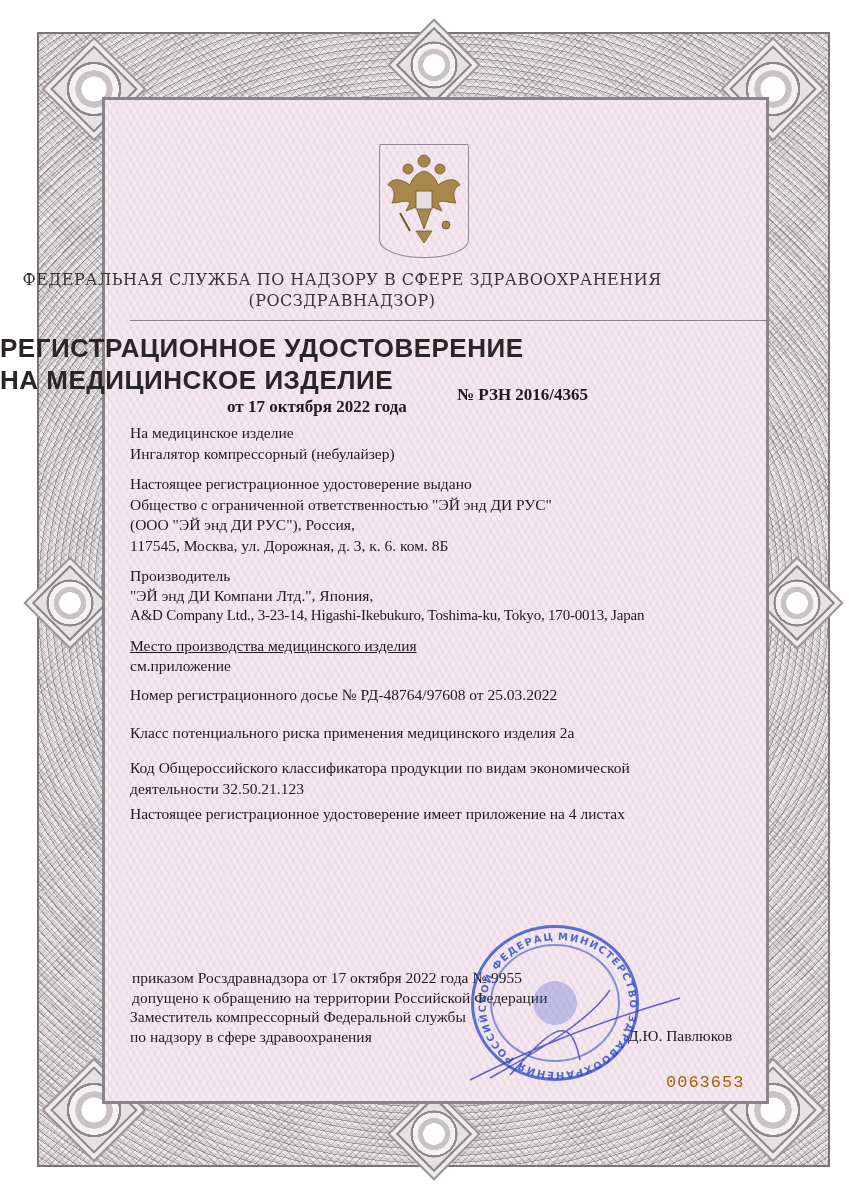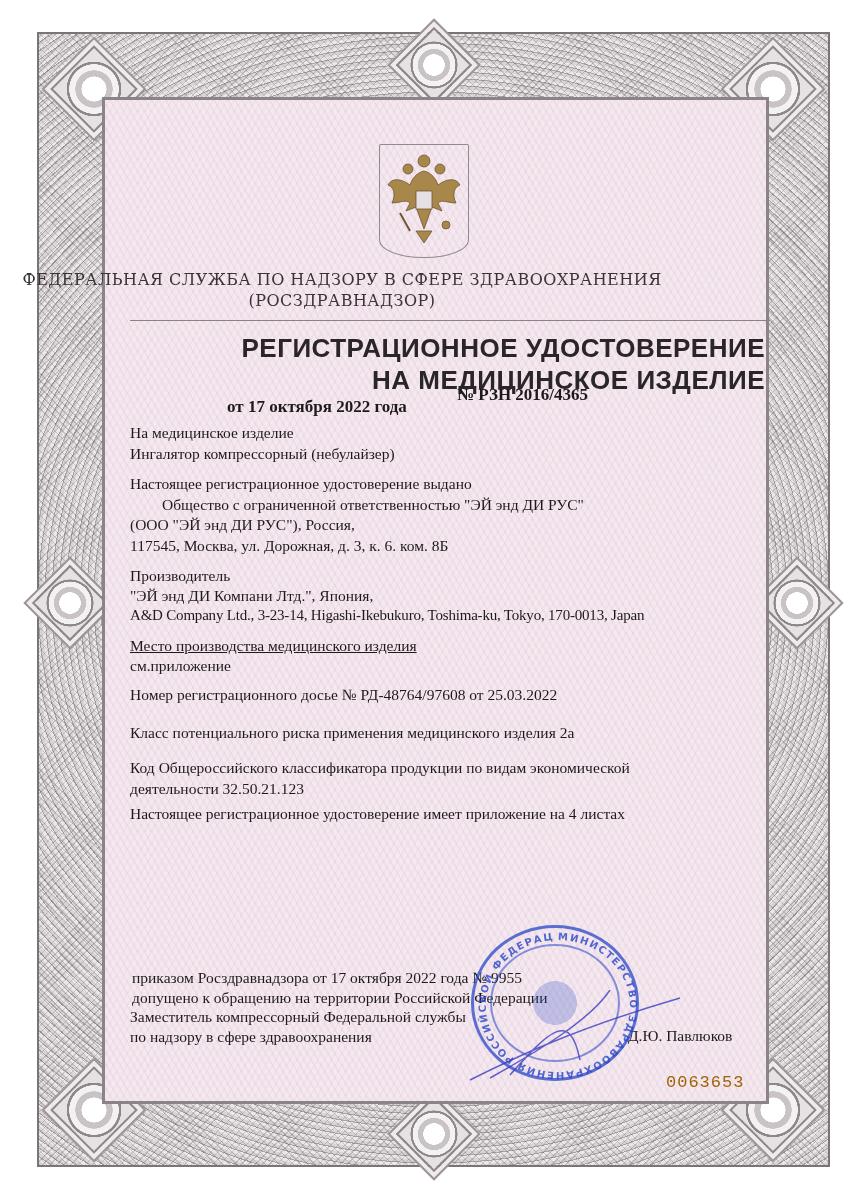--- a/index.html
+++ b/index.html
@@ -35,21 +35,21 @@
   }
   .emblem {
     position: absolute; left: 379px; top: 144px; width: 88px; height: 112px;
     border: 1px solid #8f8a8d; border-radius: 2px 2px 44px 44px / 2px 2px 18px 18px;
     background: transparent;
   }
   .emblem svg { position: absolute; left: 6px; top: 6px; }
   .agency { position: absolute; left: 0; width: 684px; text-align: center; color: #3a3436;
     font-family: "DejaVu Serif", serif; font-size: 16px; letter-spacing: 0.5px; }
   .divider { position: absolute; left: 130px; width: 640px; top: 320px; height: 1px; background: #8a8285; }
-  .title { position: absolute; left: 0; width: 765px; text-align: right; color: #2a2527;
+  .title { position: absolute; left: 0; width: 765px; text-align: left; color: #2a2527;
     font-family: "Liberation Sans", sans-serif; font-weight: bold; font-size: 26px; letter-spacing: 0.5px; }
   .abs { position: absolute; color: #1e1a1c; font-size: 15.5px; white-space: nowrap; }
   .b { font-weight: normal; }
   .dateline { position: absolute; font-weight: bold; font-size: 17px; color: #1e1a1c; white-space: nowrap; }
   .stamp {
     position: absolute; left: 471px; top: 925px; width: 168px; height: 156px; border-radius: 50%;
     border: 3px solid rgba(40,70,200,0.75); box-sizing: border-box;
   }
   .stamp::before { content: ""; position: absolute; inset: 16px; border-radius: 50%; border: 2px solid rgba(40,70,200,0.55); }
   .stamp::after { content: ""; position: absolute; inset: 40px; border-radius: 50%;
@@ -94,21 +94,21 @@
 
 <div class="title" style="top:333px;">РЕГИСТРАЦИОННОЕ УДОСТОВЕРЕНИЕ</div>
 <div class="title" style="top:365px;">НА МЕДИЦИНСКОЕ ИЗДЕЛИЕ</div>
 <div class="dateline" style="left:227px;top:397px;">от  17 октября 2022 года</div>
 <div class="dateline" style="left:457px;top:385px;font-family:Liberation Serif, serif;">№  РЗН 2016/4365</div>
 
 <div class="abs" style="left:130px;top:424px;">На медицинское изделие</div>
 <div class="abs b" style="left:130px;top:445px;">Ингалятор компрессорный (небулайзер)</div>
 
 <div class="abs" style="left:130px;top:475px;">Настоящее регистрационное удостоверение выдано</div>
-<div class="abs b" style="left:130px;top:496px;margin-left:32px;">Общество с ограниченной ответственностью "ЭЙ энд ДИ РУС"</div>
+<div class="abs b" style="left:130px;top:496px;">Общество с ограниченной ответственностью "ЭЙ энд ДИ РУС"</div>
 <div class="abs b" style="left:130px;top:516px;">(ООО "ЭЙ энд ДИ РУС"), Россия,</div>
 <div class="abs b" style="left:130px;top:537px;">117545, Москва, ул. Дорожная, д. 3, к. 6. ком. 8Б</div>
 
 <div class="abs" style="left:130px;top:567px;">Производитель</div>
 <div class="abs b" style="left:130px;top:587px;">"ЭЙ энд ДИ Компани Лтд.", Япония,</div>
 <div class="abs b" style="left:130px;top:607px;font-size:15px;letter-spacing:-0.2px;">A&amp;D Company Ltd., 3-23-14, Higashi-Ikebukuro, Toshima-ku, Tokyo, 170-0013, Japan</div>
 
 <div class="abs" style="left:130px;top:637px;text-decoration:underline;">Место производства медицинского изделия</div>
 <div class="abs b" style="left:130px;top:657px;">см.приложение</div>
 

